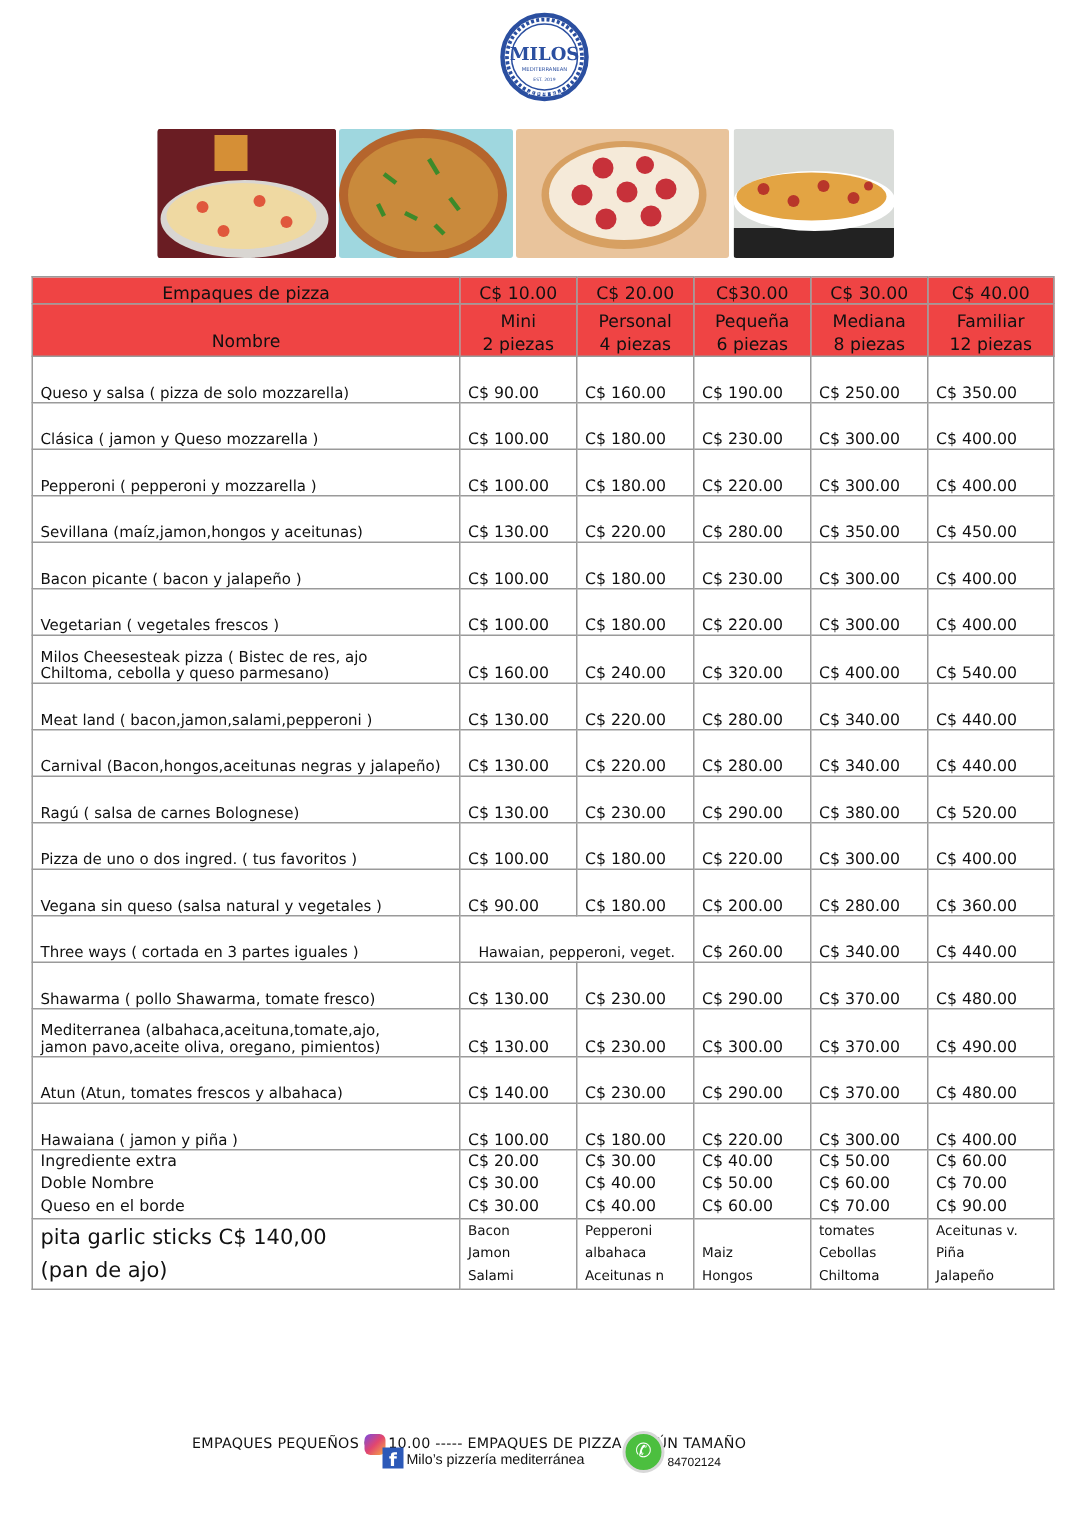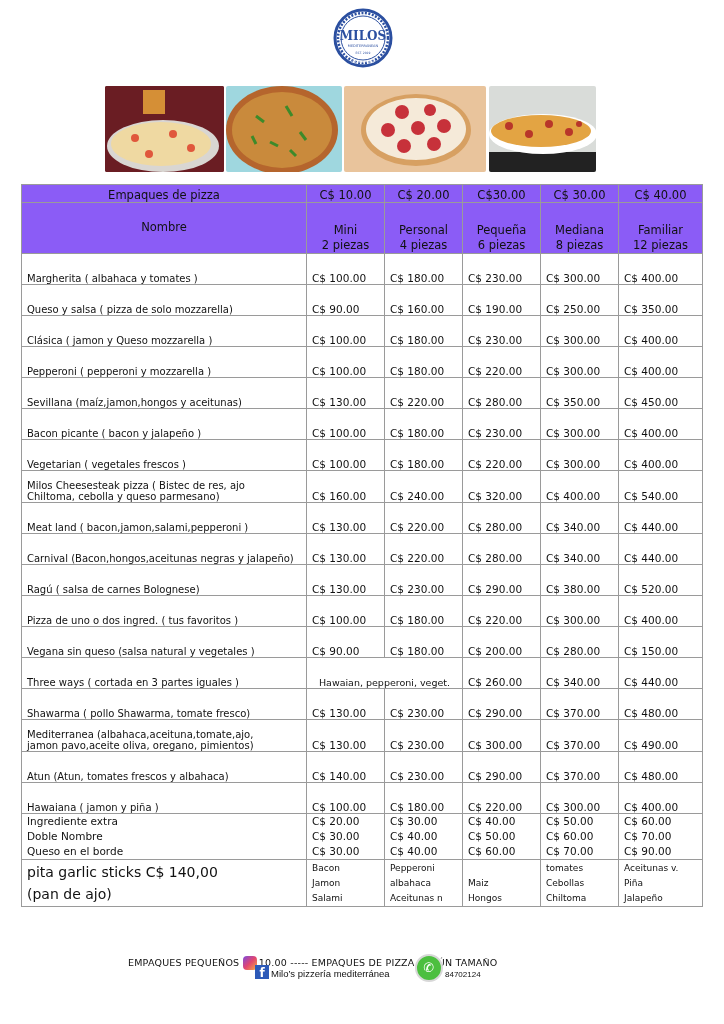--- a/index.html
+++ b/index.html
@@ -5,21 +5,21 @@
   html, body { margin: 0; padding: 0; background: #ffffff; }
   body { width: 724px; height: 1024px; position: relative; overflow: hidden;
          font-family: "DejaVu Sans", sans-serif; color: #111; }
   .logo { position: absolute; left: 333px; top: 2px; width: 60px; height: 74px; }
   .photos { position: absolute; top: 86px; left: 105px; height: 86px; }
   .photo { position: absolute; top: 0; height: 86px; border-radius: 2px; overflow: hidden; }
   table.menu { position: absolute; left: 21px; top: 184px; width: 681px;
                border-collapse: collapse; font-size: 10.5px; table-layout: fixed; }
   table.menu td { border: 1px solid #9a9a9a; padding: 0 5px; vertical-align: bottom; white-space: nowrap; }
   table.menu { border-left: 1.5px solid #444; border-right: 1.5px solid #444; }
-  .hdr td { background: #8b5cf6; text-align: center; vertical-align: middle; font-size: 11.5px; }
+  .hdr td { background: #ef4444; text-align: center; vertical-align: middle; font-size: 11.5px; }
   .hdr1 td { height: 17px; }
   .hdr2 td { height: 32px; line-height: 15px; }
   .row td { height: 30px; padding-bottom: 3px; }
   .row td.name { font-size: 10px; }
   .row.two td { height: 31px; }
   .extras td { height: 45px; vertical-align: top; line-height: 15px; padding-top: 1px; }
   .garlic td { height: 46px; vertical-align: top; line-height: 15px; }
   .garlic td.big { font-size: 14px; text-align: left; vertical-align: middle; line-height: 22px; }
   .span3 { text-align: center; font-size: 9.5px; }
   .footer1 { position: absolute; left: 128px; top: 941px; font-size: 9.5px; letter-spacing: 0.2px; margin-top: 16px; }
@@ -114,21 +114,21 @@
   <tbody>
       <tr class="hdr hdr1">
     <td>Empaques de pizza</td>
     <td>C$ 10.00</td>
     <td>C$ 20.00</td>
     <td>C$30.00</td>
     <td>C$ 30.00</td>
     <td>C$ 40.00</td>
   </tr>
   <tr class="hdr hdr2">
-    <td style="vertical-align:bottom;padding-bottom:18px">Nombre</td>
+    <td style="vertical-align:bottom;padding-bottom:2px">Nombre</td>
     <td>
           <div>Mini</div>
           <div>2 piezas</div>
         </td>
     <td>
           <div>Personal</div>
           <div>4 piezas</div>
         </td>
     <td>
           <div>Pequeña</div>
@@ -138,30 +138,20 @@
           <div>Mediana</div>
           <div>8 piezas</div>
         </td>
     <td>
           <div>Familiar</div>
           <div>12 piezas</div>
         </td>
   </tr>
   </tbody>
     <tbody id="rows-body">
-      <tr class="row">
-        <td class="name">
-          <div>Margherita   ( albahaca y tomates )</div>
-        </td>
-        <td>C$ 100.00</td>
-        <td>C$ 180.00</td>
-        <td>C$ 230.00</td>
-        <td>C$ 300.00</td>
-        <td>C$ 400.00</td>
-      </tr>
       <tr class="row">
         <td class="name">
           <div>Queso y salsa   ( pizza de solo mozzarella)</div>
         </td>
         <td>C$  90.00</td>
         <td>C$ 160.00</td>
         <td>C$ 190.00</td>
         <td>C$ 250.00</td>
         <td>C$ 350.00</td>
       </tr>
@@ -267,21 +257,21 @@
         <td>C$ 400.00</td>
       </tr>
       <tr class="row">
         <td class="name">
           <div>Vegana sin queso (salsa natural y vegetales )</div>
         </td>
         <td>C$ 90.00</td>
         <td>C$ 180.00</td>
         <td>C$ 200.00</td>
         <td>C$ 280.00</td>
-        <td>C$ 150.00</td>
+        <td>C$ 360.00</td>
       </tr>
       <tr class="row">
         <td class="name">
           <div>Three ways ( cortada en 3 partes iguales )</div>
         </td>
         <td colspan="2" class="span3">Hawaian, pepperoni, veget.</td>
         <td>C$ 260.00</td>
         <td>C$ 340.00</td>
         <td>C$ 440.00</td>
       </tr>

